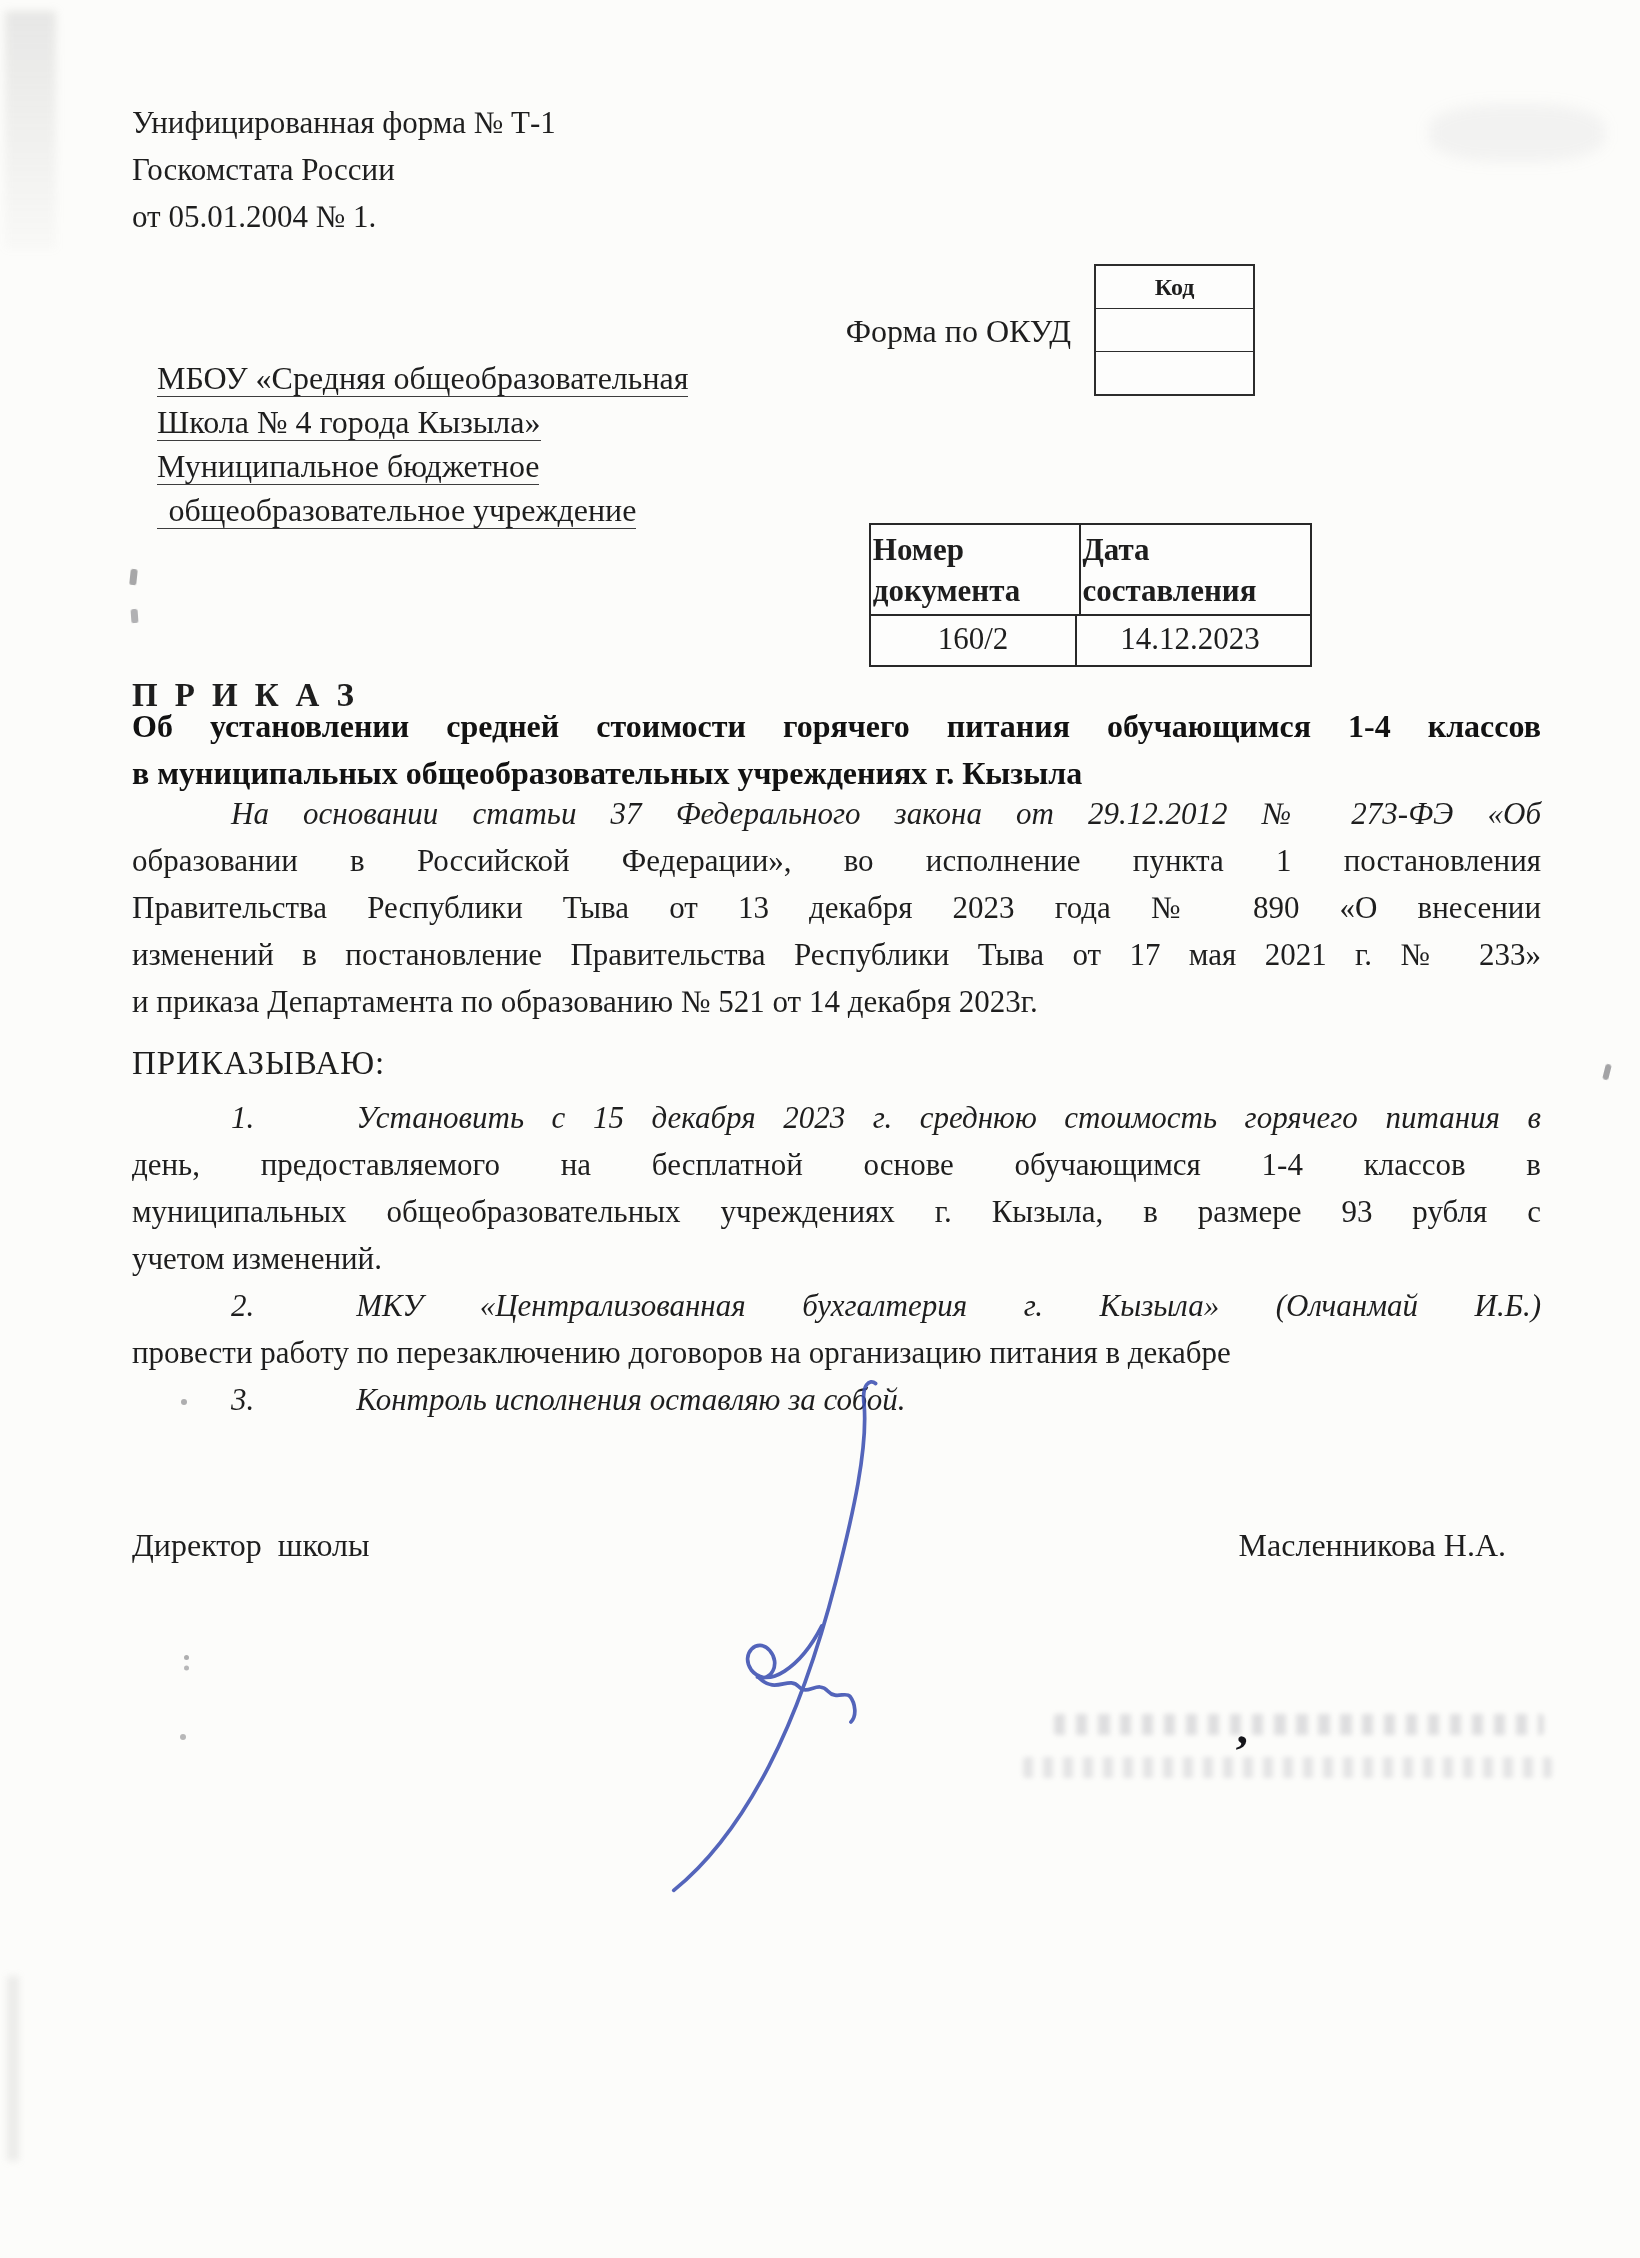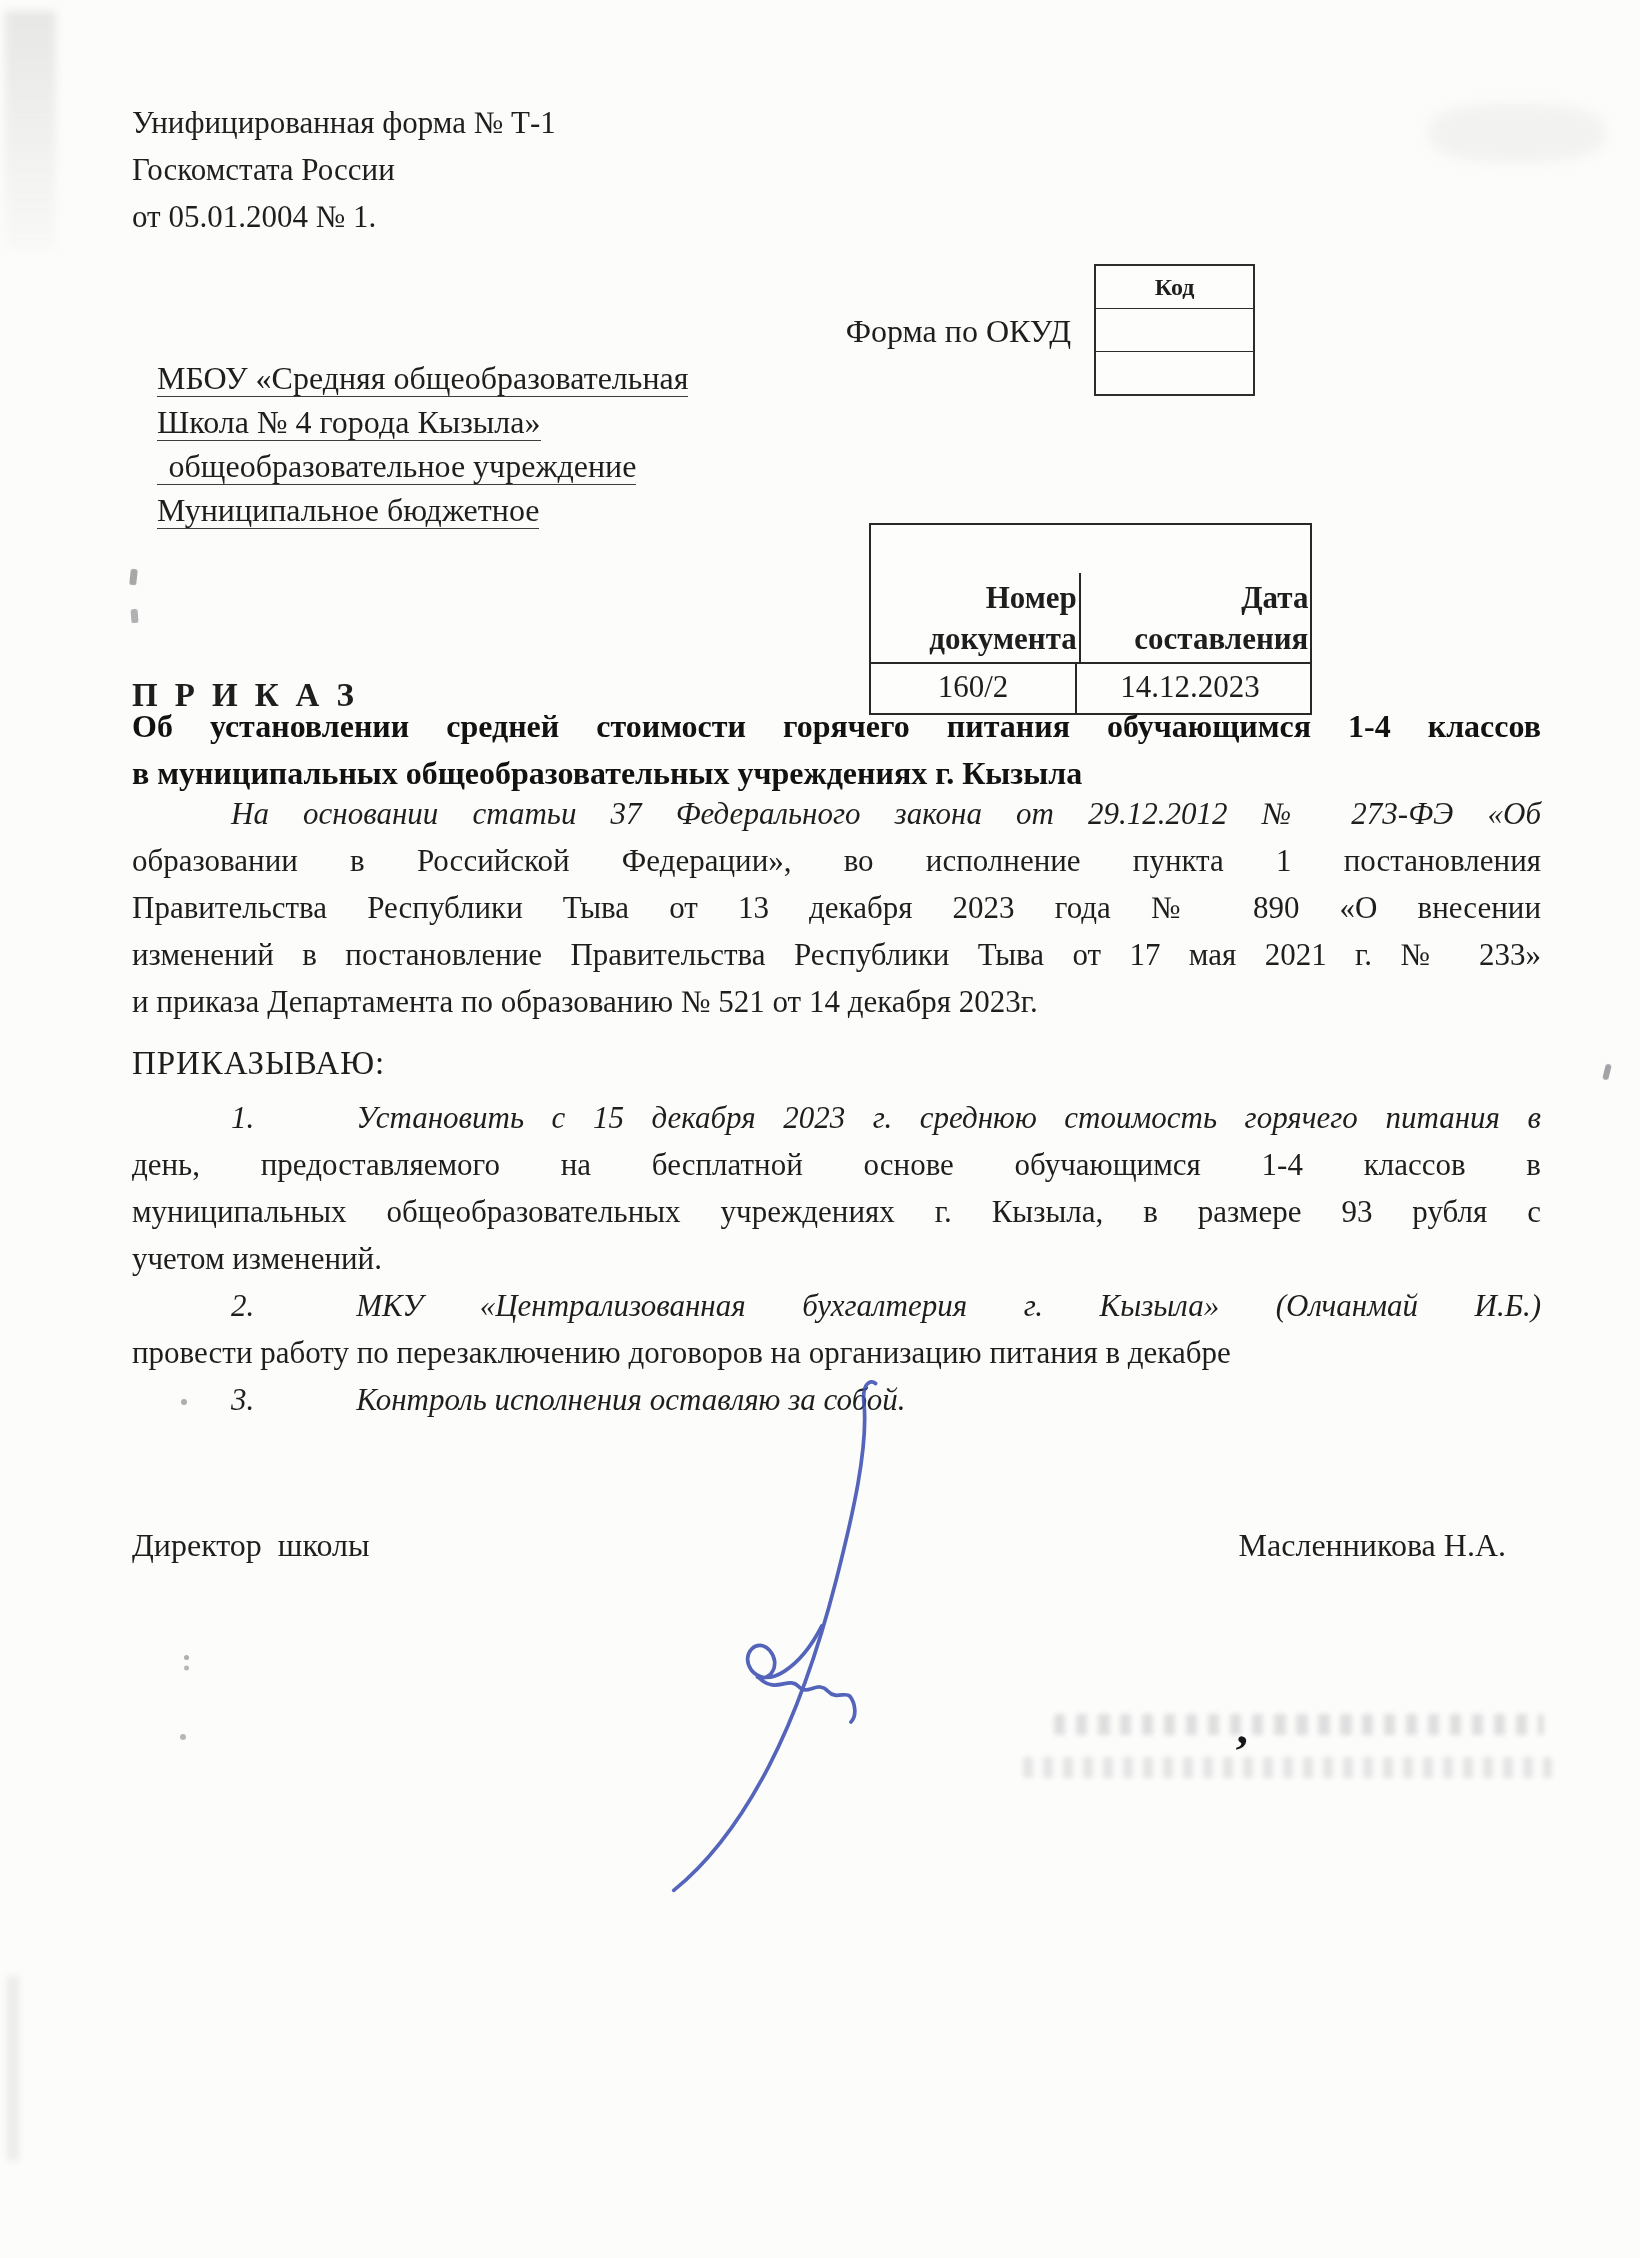--- a/index.html
+++ b/index.html
@@ -18,21 +18,21 @@
   .kod .kr1{border-bottom:1.8px solid #2c2c2c;}
 
   
   .org{left:132px;top:357px;font-size:32px;}
   .org .oline{height:44px;line-height:42px;}
   .org .u{border-bottom:1.8px solid #3d3d3d;white-space:pre;margin-left:25px;}
   .org .u.padded{padding-left:11.5px;}
 
   
   .dt{left:869px;top:523px;border:2.6px solid #282828;background:#fdfdfc;font-size:31px;}
-  .dt-head{display:flex;border-bottom:2.6px solid #282828;font-weight:bold;text-align:right;margin-top:48px;}
+  .dt-head{display:flex;border-bottom:2.6px solid #282828;font-weight:bold;text-align:left;}
   .dt-vals{display:flex;text-align:center;}
   .dc1{width:204px;}
   .dc2{width:226px;border-left:2.6px solid #282828;}
   .dt-head .dc1,.dt-head .dc2{padding:4.4px 1.8px 2.6px;line-height:41px;}
   .dt-vals .dc1,.dt-vals .dc2{height:49px;line-height:46px;}
 
   
   .title{left:132px;top:657px;font-size:33px;font-weight:600;letter-spacing:4.4px;margin-top:20px;}
   .subject{left:132px;top:703px;width:1409px;font-weight:bold;font-size:32px;color:#121212;}
   .preamble{left:132px;top:790px;width:1409px;font-size:31px;}
@@ -93,22 +93,22 @@
 
   <div class="abs kod">
     <div class="kc kh">Код</div>
     <div class="kc kr1"></div>
     <div class="kc"></div>
   </div>
 
   <div class="abs org">
     <div class="oline"><span class="u">МБОУ «Средняя общеобразовательная</span></div>
     <div class="oline"><span class="u">Школа № 4 города Кызыла»</span></div>
+    <div class="oline"><span class="u">Муниципальное бюджетное</span></div>
     <div class="oline"><span class="u padded">общеобразовательное учреждение</span></div>
-    <div class="oline"><span class="u">Муниципальное бюджетное</span></div>
   </div>
 
   <div class="abs dt">
     <div class="dt-head">
       <div class="dc1">Номер документа</div>
       <div class="dc2">Дата составления</div>
     </div>
     <div class="dt-vals">
       <div class="dc1">160/2</div>
       <div class="dc2">14.12.2023</div>

